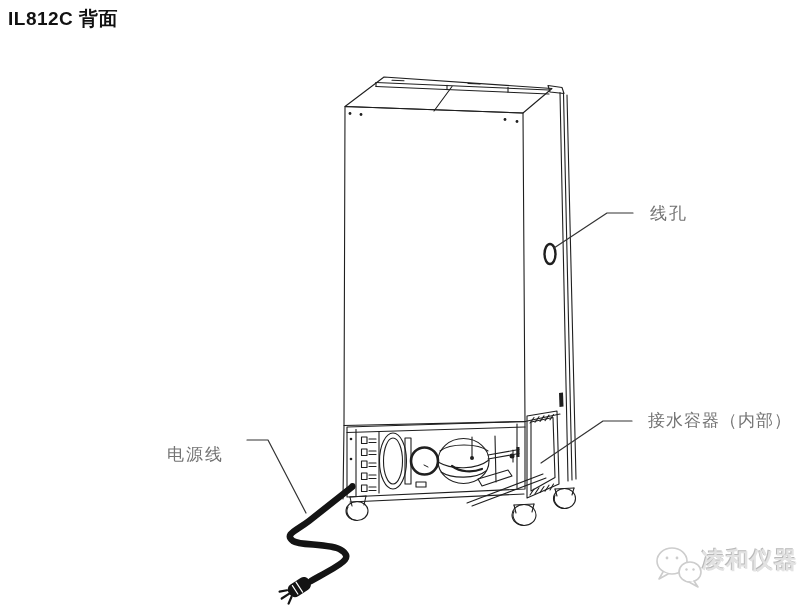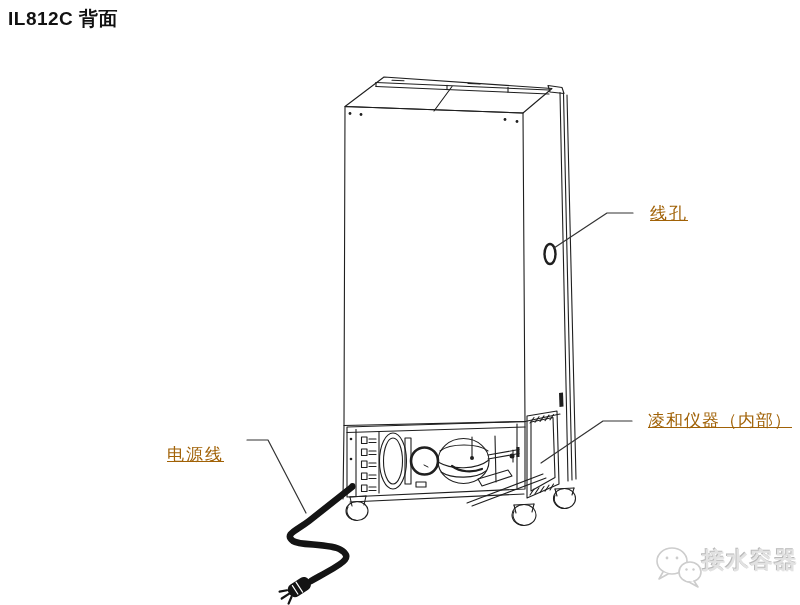--- a/index.html
+++ b/index.html
@@ -6,22 +6,22 @@
   .canvas{
     position:relative;width:800px;height:605px;background:#ffffff;
     font-family:"Liberation Sans","DejaVu Sans",sans-serif;overflow:hidden;
   }
   .title{
     position:absolute;left:8px;top:6px;font-size:19px;font-weight:bold;
     color:#111;letter-spacing:.5px;white-space:nowrap;
   }
   .diagram-svg{position:absolute;left:0;top:0;}
   .callout{
-    position:absolute;font-size:17px;color:#a16207;letter-spacing:2px;
-    white-space:nowrap;line-height:1.2;text-decoration:underline;
+    position:absolute;font-size:17px;color:#737373;letter-spacing:2px;
+    white-space:nowrap;line-height:1.2;
   }
   .callout.wire{left:650px;top:204px;}
   .callout.water{left:648px;top:411px;letter-spacing:1px;}
   .callout.power{left:167px;top:445px;}
   .watermark{
     position:absolute;left:654px;top:545px;display:flex;align-items:center;gap:6px;
   }
   .watermark-text{
     font-size:23px;font-weight:bold;color:#e2e2e2;letter-spacing:1px;white-space:nowrap;
     text-shadow:-1px -1px 0 #b9b9b9, 1px 1px 0 #ffffff;
@@ -208,20 +208,20 @@
       <circle cx="11" cy="12" r="1.4" fill="#cdcdcd" stroke="none"></circle>
       <circle cx="21" cy="12" r="1.4" fill="#cdcdcd" stroke="none"></circle>
       <ellipse cx="34" cy="26" rx="11" ry="10" fill="#ffffff"></ellipse>
       <path d="M38,35 L42,41 L33,36" fill="#ffffff"></path>
       <circle cx="30.5" cy="23.5" r="1.2" fill="#cdcdcd" stroke="none"></circle>
       <circle cx="37.5" cy="23.5" r="1.2" fill="#cdcdcd" stroke="none"></circle>
     </g>
   </svg>
 
   <div class="callout wire">线孔</div>
-  <div class="callout water">凌和仪器（内部）</div>
+  <div class="callout water">接水容器（内部）</div>
   <div class="callout power">电源线</div>
 
   <div class="watermark">
-    <span class="watermark-text" style="margin-left:48px;">接水容器</span>
+    <span class="watermark-text" style="margin-left:48px;">凌和仪器</span>
   </div>
 
 </div>
 
 </body></html>

